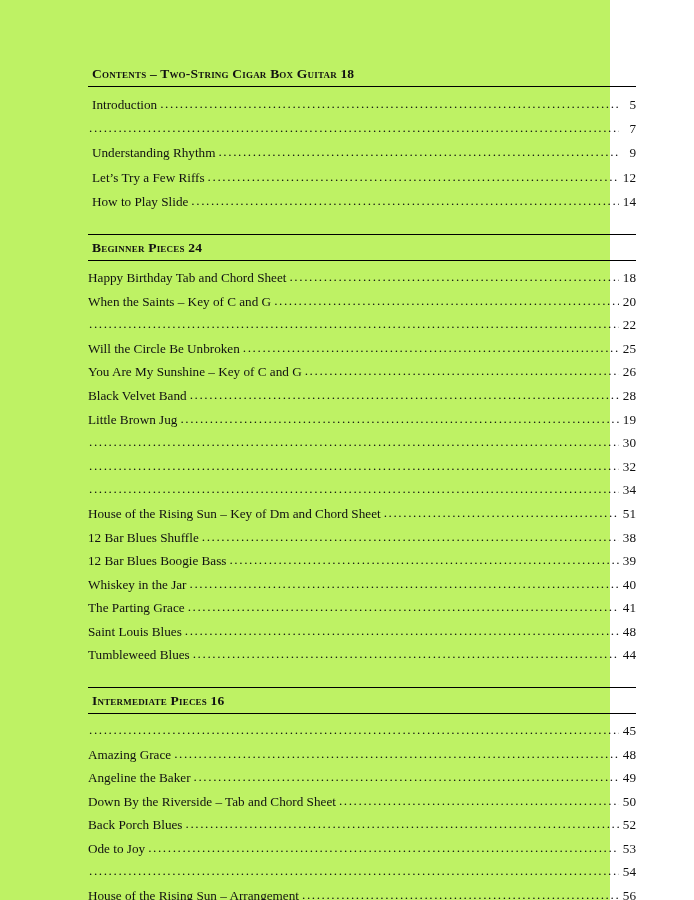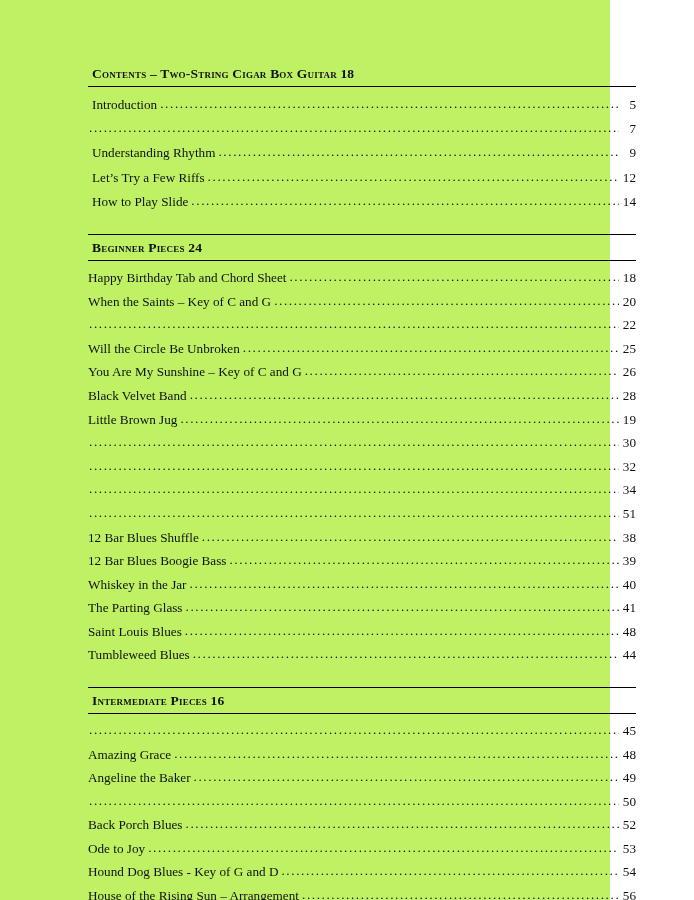--- a/index.html
+++ b/index.html
@@ -183,40 +183,41 @@
         </li>
         <li class="toc-row">
           <span class="dots">......................................................................................................................................................................</span>
           <span class="page-num">32</span>
         </li>
         <li class="toc-row">
           <span class="dots">......................................................................................................................................................................</span>
           <span class="page-num">34</span>
         </li>
         <li class="toc-row">
+          <span class="title">House of the Rising Sun –  Key of Dm and Chord Sheet</span>
           <span class="dots">......................................................................................................................................................................</span>
           <span class="page-num">51</span>
         </li>
         <li class="toc-row">
           <span class="title">12 Bar Blues Shuffle</span>
           <span class="dots">......................................................................................................................................................................</span>
           <span class="page-num">38</span>
         </li>
         <li class="toc-row">
           <span class="title">12 Bar Blues Boogie Bass</span>
           <span class="dots">......................................................................................................................................................................</span>
           <span class="page-num">39</span>
         </li>
         <li class="toc-row">
           <span class="title">Whiskey in the Jar</span>
           <span class="dots">......................................................................................................................................................................</span>
           <span class="page-num">40</span>
         </li>
         <li class="toc-row">
-          <span class="title">The Parting Glass</span>
+          <span class="title">The Parting Grace</span>
           <span class="dots">......................................................................................................................................................................</span>
           <span class="page-num">41</span>
         </li>
         <li class="toc-row">
           <span class="title">Saint Louis Blues</span>
           <span class="dots">......................................................................................................................................................................</span>
           <span class="page-num">48</span>
         </li>
         <li class="toc-row">
           <span class="title">Tumbleweed Blues</span>
@@ -243,35 +244,35 @@
           <span class="title">Amazing Grace</span>
           <span class="dots">......................................................................................................................................................................</span>
           <span class="page-num">48</span>
         </li>
         <li class="toc-row">
           <span class="title">Angeline the Baker</span>
           <span class="dots">......................................................................................................................................................................</span>
           <span class="page-num">49</span>
         </li>
         <li class="toc-row">
+          <span class="title">Down By the Riverside – Tab and Chord Sheet</span>
           <span class="dots">......................................................................................................................................................................</span>
           <span class="page-num">50</span>
         </li>
         <li class="toc-row">
           <span class="title">Back Porch Blues</span>
           <span class="dots">......................................................................................................................................................................</span>
           <span class="page-num">52</span>
         </li>
         <li class="toc-row">
           <span class="title">Ode to Joy</span>
           <span class="dots">......................................................................................................................................................................</span>
           <span class="page-num">53</span>
         </li>
         <li class="toc-row">
-          <span class="title">Hound Dog Blues - Key of G and D</span>
           <span class="dots">......................................................................................................................................................................</span>
           <span class="page-num">54</span>
         </li>
         <li class="toc-row">
           <span class="title">House of the Rising Sun – Arrangement</span>
           <span class="dots">......................................................................................................................................................................</span>
           <span class="page-num">56</span>
         </li>
       </ul>
     </div>

